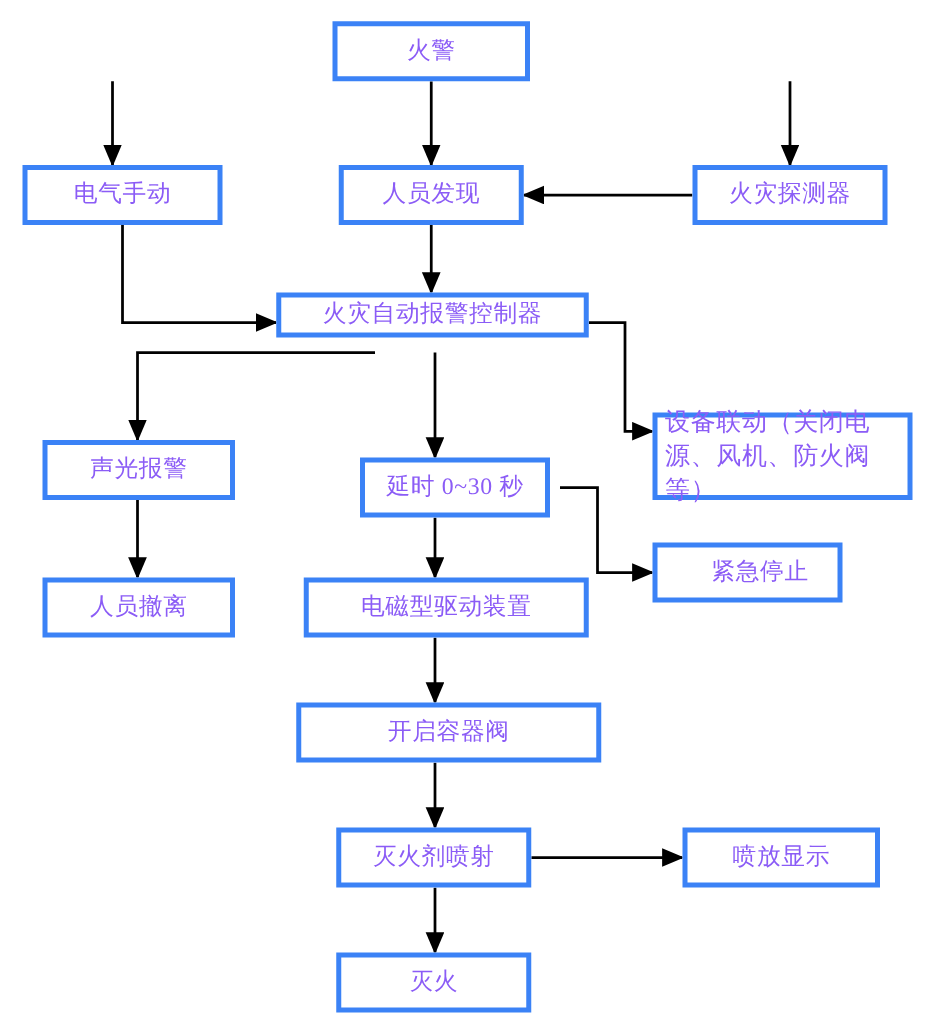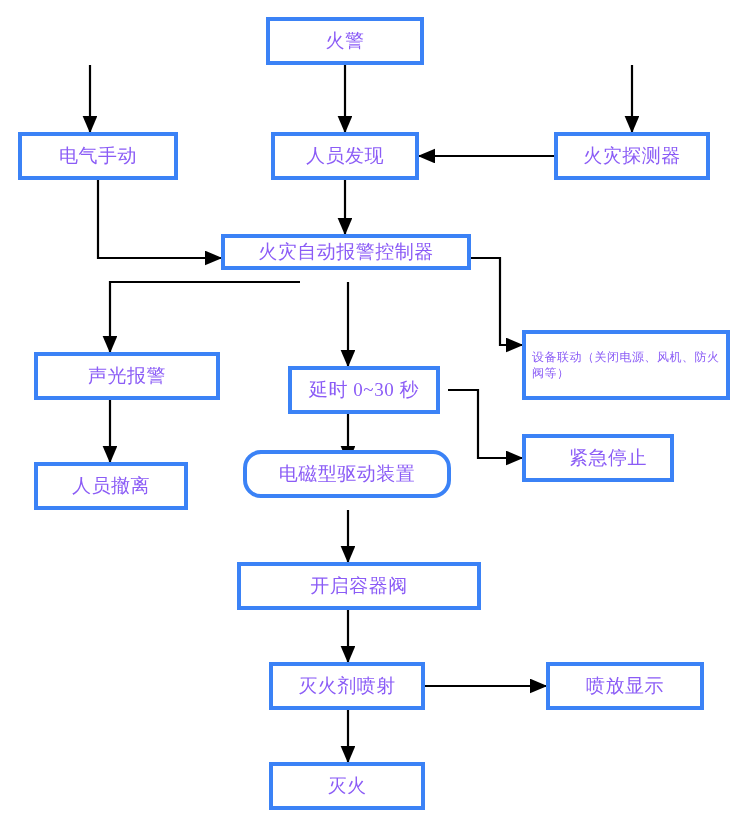--- a/index.html
+++ b/index.html
@@ -26,21 +26,21 @@
     align-items: center;
     justify-content: center;
     text-align: center;
     color: #8b5cf6;
     font-size: 19px;
     line-height: 1.25;
     padding: 2px 4px;
     letter-spacing: 0.5px;
   }
   .node.two-line {
-    font-size: 12px;
+    font-size: 20px;
     line-height: 1.35;
     padding: 4px 6px;
     text-align: left;
     justify-content: flex-start;
   }
   svg.edges {
     position: absolute;
     left: 0;
     top: 0;
     width: 750px;
@@ -82,23 +82,23 @@
         <polyline points="348,710 348,762" marker-end="url(#arrow)"></polyline>
       </g>
   </svg>
   <div id="node-layer">
       <div class="node" style="left: 266px; top: 17px; width: 158px; height: 48px;">火警</div>
       <div class="node" style="left: 18px; top: 132px; width: 160px; height: 48px;">电气手动</div>
       <div class="node" style="left: 271px; top: 132px; width: 148px; height: 48px;">人员发现</div>
       <div class="node" style="left: 554px; top: 132px; width: 156px; height: 48px;">火灾探测器</div>
       <div class="node" style="left: 221px; top: 234px; width: 250px; height: 36px;">火灾自动报警控制器</div>
       <div class="node two-line" style="left: 522px; top: 330px; width: 208px; height: 70px;">设备联动（关闭电源、风机、防火阀等）</div>
-      <div class="node" style="left: 34px; top: 352px; width: 186px; height: 48px;">声光报警</div>
+      <div class="node" style="left: 34px; top: 352px; width: 154px; height: 48px;">声光报警</div>
       <div class="node" style="left: 288px; top: 366px; width: 152px; height: 48px;">延时 0~30 秒</div>
       <div class="node" style="left: 522px; top: 434px; width: 152px; height: 48px; padding-left: 24px;">紧急停止</div>
       <div class="node" style="left: 34px; top: 462px; width: 154px; height: 48px;">人员撤离</div>
-      <div class="node" style="left: 243px; top: 450px; width: 208px; height: 48px; border-radius: 18px;">电磁型驱动装置</div>
+      <div class="node" style="left: 243px; top: 462px; width: 228px; height: 48px;">电磁型驱动装置</div>
       <div class="node" style="left: 237px; top: 562px; width: 244px; height: 48px;">开启容器阀</div>
       <div class="node" style="left: 269px; top: 662px; width: 156px; height: 48px;">灭火剂喷射</div>
       <div class="node" style="left: 546px; top: 662px; width: 158px; height: 48px;">喷放显示</div>
       <div class="node" style="left: 269px; top: 762px; width: 156px; height: 48px;">灭火</div>
     </div>
 </div>
 
 </body></html>

